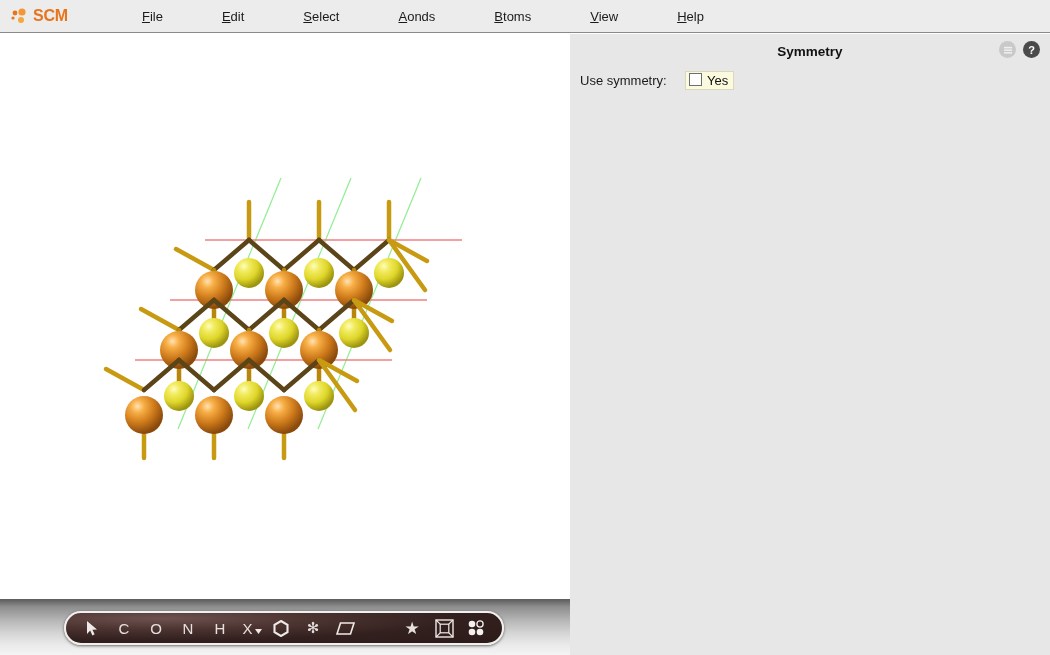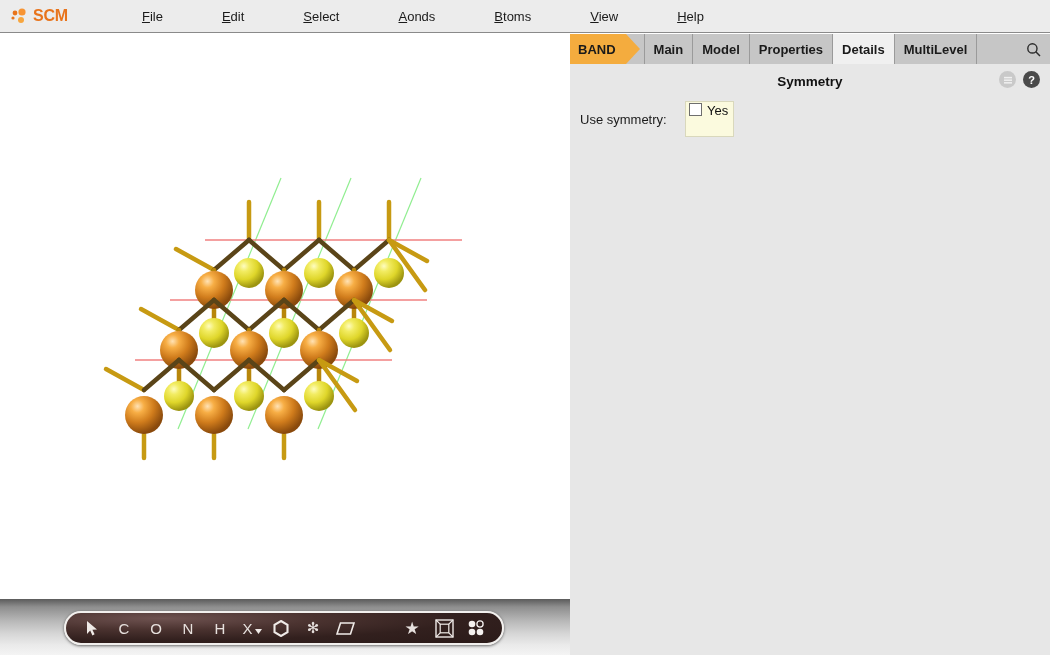--- a/index.html
+++ b/index.html
@@ -204,21 +204,21 @@
     padding-left: 10px;
   }
   .form-label {
     font-size: 13px;
     color: #1a1a1a;
     width: 105px;
   }
   .chk-field {
     background: #fbfade;
     border: 1px solid #d9d8bc;
-    padding: 1px 5px 18px 3px;
+    padding: 1px 5px 1px 3px;
     display: inline-flex;
     gap: 5px;
     cursor: pointer;
   }
   .chk-box {
     width: 11px; height: 11px;
     background: #ffffff;
     border: 1px solid #6e6e6e;
     display: inline-block;
   }
@@ -411,35 +411,20 @@
         <circle cx="5" cy="5" r="3.3" fill="#f4f0ee"></circle>
         <circle cx="13" cy="5" r="3.1" fill="none" stroke="#f4f0ee" stroke-width="1.3"></circle>
         <circle cx="5" cy="13" r="3.3" fill="#f4f0ee"></circle>
         <circle cx="13" cy="13" r="3.3" fill="#f4f0ee"></circle>
       </svg>
     </span>
   </div>
 
   <div class="panel">
 
-    <div class="tabbar">
-      <div class="tab-band">BAND</div>
-      <div class="tab first-tab">Main</div>
-      <div class="tab">Model</div>
-      <div class="tab">Properties</div>
-      <div class="tab selected">Details</div>
-      <div class="tab">MultiLevel</div>
-      <div class="tab-fill"></div>
-      <div class="search-btn">
-        <svg width="15" height="15" viewBox="0 0 15 15">
-          <circle cx="6.4" cy="6.4" r="4.6" fill="none" stroke="#2b2b2b" stroke-width="1.4"></circle>
-          <line x1="9.8" y1="9.8" x2="14" y2="14" stroke="#2b2b2b" stroke-width="1.5"></line>
-        </svg>
-      </div>
-    </div>
 
     <div class="panel-header">
       <div class="panel-title">Symmetry</div>
       <div class="hdr-icons">
         <span class="circ-icon circ-menu">
           <svg width="10" height="8" viewBox="0 0 10 8">
             <line x1="1" y1="1.6" x2="9" y2="1.6" stroke="#f0f0f0" stroke-width="1.5"></line>
             <line x1="1" y1="4.2" x2="9" y2="4.2" stroke="#f0f0f0" stroke-width="1.5"></line>
             <line x1="1" y1="6.8" x2="9" y2="6.8" stroke="#f0f0f0" stroke-width="1.5"></line>
           </svg>

